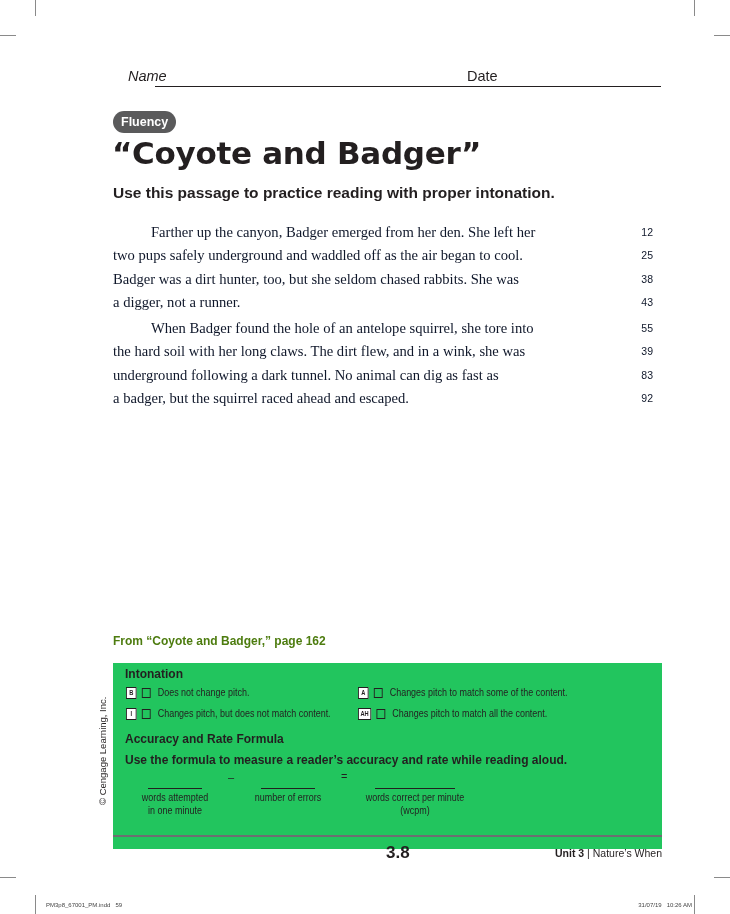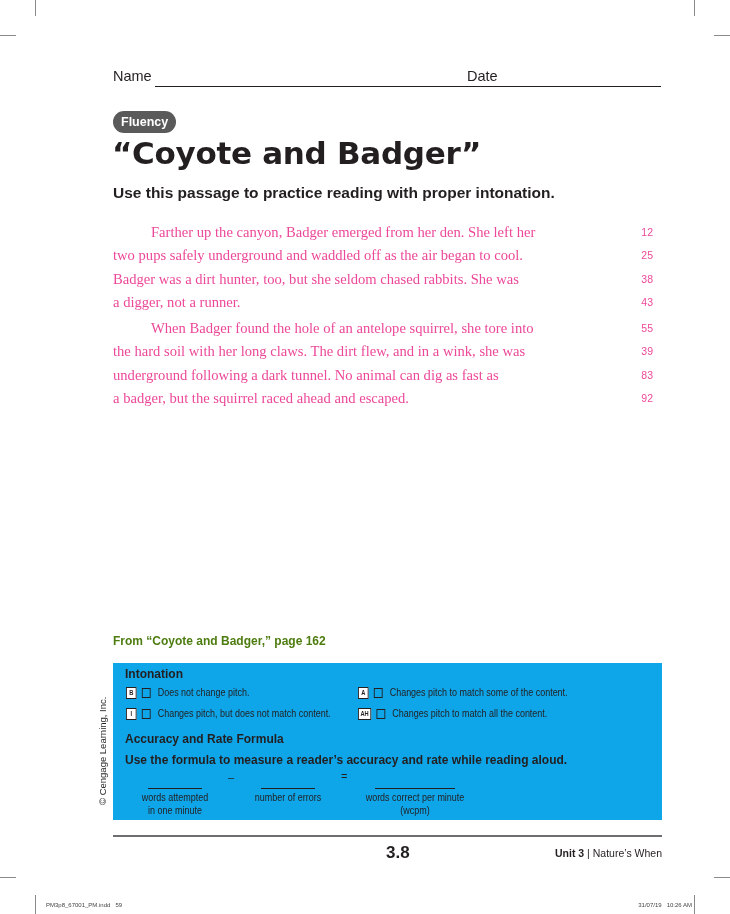--- a/index.html
+++ b/index.html
@@ -1,39 +1,39 @@
 <!DOCTYPE html>
 <html><head>
 <meta charset="utf-8">
 <style>
   html, body { margin:0; padding:0; }
   body { width:730px; height:914px; background:#ffffff; position:relative; overflow:hidden;
          font-family:"Liberation Sans", sans-serif; color:#231f20; }
   .crop { position:absolute; background:#8a8a8a; }
 
   .name-row { position:absolute; left:113px; top:67px; width:548px; height:22px; font-size:14.5px; color:#231f20; }
-  .name-label { position:absolute; left:0; top:1px; }
+  .name-label { position:absolute; left:15px; top:1px;font-style:italic; }
   .name-line { position:absolute; left:42px; top:19px; width:411px; height:1px; background:#231f20; }
   .date-label { position:absolute; left:354px; top:1px; }
   .date-line { position:absolute; left:388px; top:19px; width:160px; height:1px; background:#231f20; }
 
   .badge { position:absolute; left:113px; top:111px; height:22px; padding:0 8px; border-radius:11px;
            background:#5a5a5b; color:#fff; font-weight:bold; font-size:12.5px; line-height:22px;text-align:right; }
   .title { position:absolute; left:112px; top:135px; font-family:"DejaVu Sans", sans-serif; font-weight:bold;
            font-size:31px; letter-spacing:-0.3px; color:#231f20; }
   .subtitle { position:absolute; left:113px; top:184px; font-weight:bold; font-size:15.5px; color:#231f20; }
 
-  .passage { position:absolute; left:113px; width:540px; font-family:"Liberation Serif", serif; font-size:14.6px; color:#ec4899; }
+  .passage { position:absolute; left:113px; width:540px; font-family:"Liberation Serif", serif; font-size:14.6px; color:#0f172a; }
   .pline { position:relative; height:23.3px; line-height:23.3px; white-space:nowrap; }
   .pline .txt { position:absolute; left:0; top:0; }
   .pline .txt.indent { left:38px; }
   .pline .cnt { position:absolute; right:0; top:0; font-family:"Liberation Sans", sans-serif; font-size:10.5px; }
 
   .from-title { position:absolute; left:113px; top:634px; font-size:12px; font-weight:bold; color:#4d7c0f; }
-  .panel { position:absolute; left:113px; top:663px; width:549px; height:157px; background:#0ea5e9; }
+  .panel { position:absolute; left:113px; top:663px; width:549px; height:186px; background:#22c55e; }
   .panel-h { position:absolute; font-weight:bold; font-size:12px; color:#231f20; }
   .rub { position:absolute; font-size:10.2px; color:#231f20; height:14px; line-height:14px; white-space:nowrap; transform:scaleX(0.88); transform-origin:left center; }
   .lvl { display:inline-block; width:10px; height:10px; border:1px solid #231f20; font-size:6.5px; font-weight:bold;
          text-align:center; line-height:10px; vertical-align:middle; margin-right:6px; background:#fff; }
   .lvl.wide { width:13px; }
   .chk { display:inline-block; width:8px; height:8px; border:1px solid #231f20; vertical-align:middle; margin-right:8px; background:transparent; }
   .blank { position:absolute; height:1px; background:#231f20; }
   .op { position:absolute; font-size:11px; color:#231f20; }
   .cap { position:absolute; font-size:10.2px; text-align:center; line-height:12.5px; transform:scaleX(0.88); }
 

